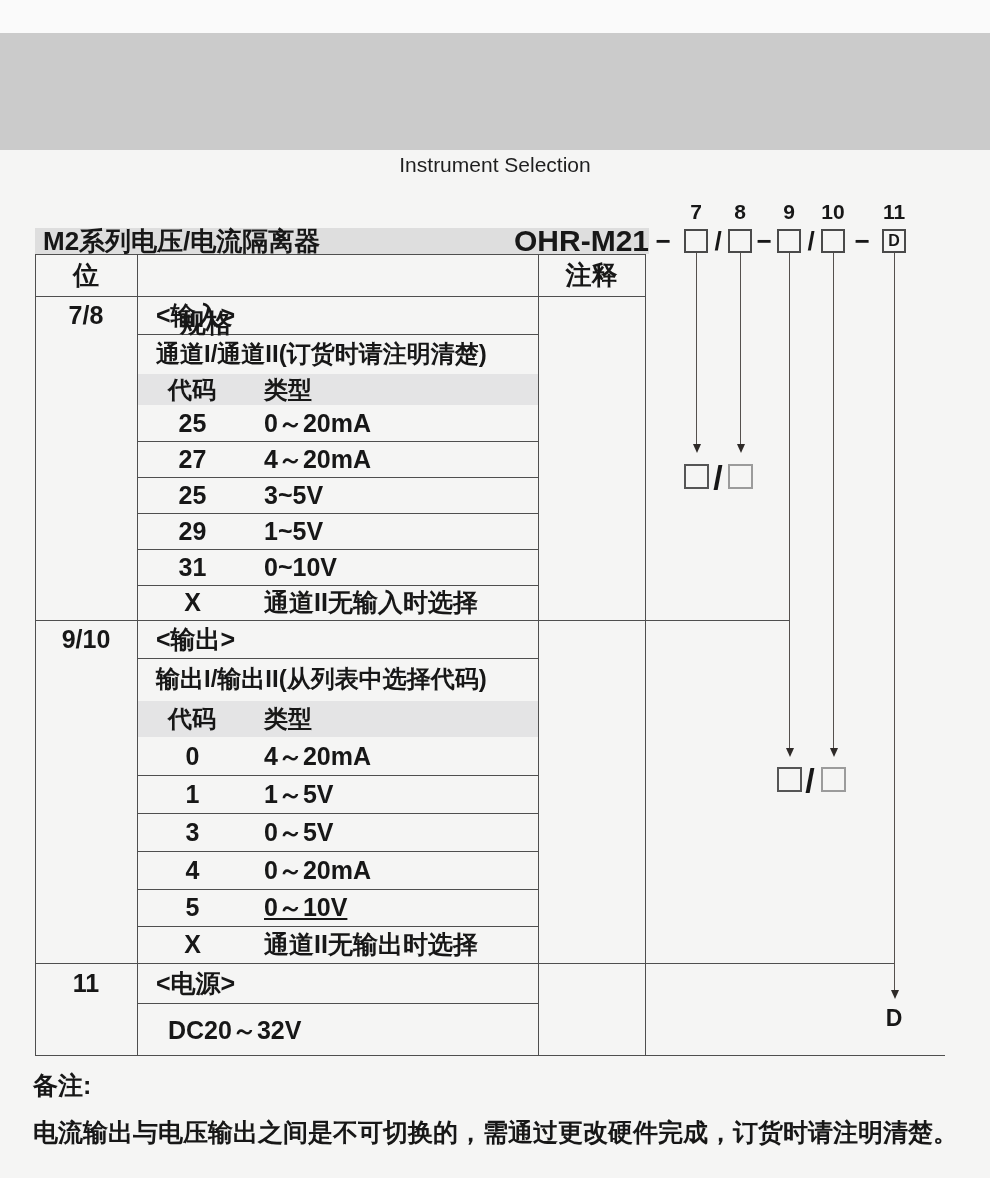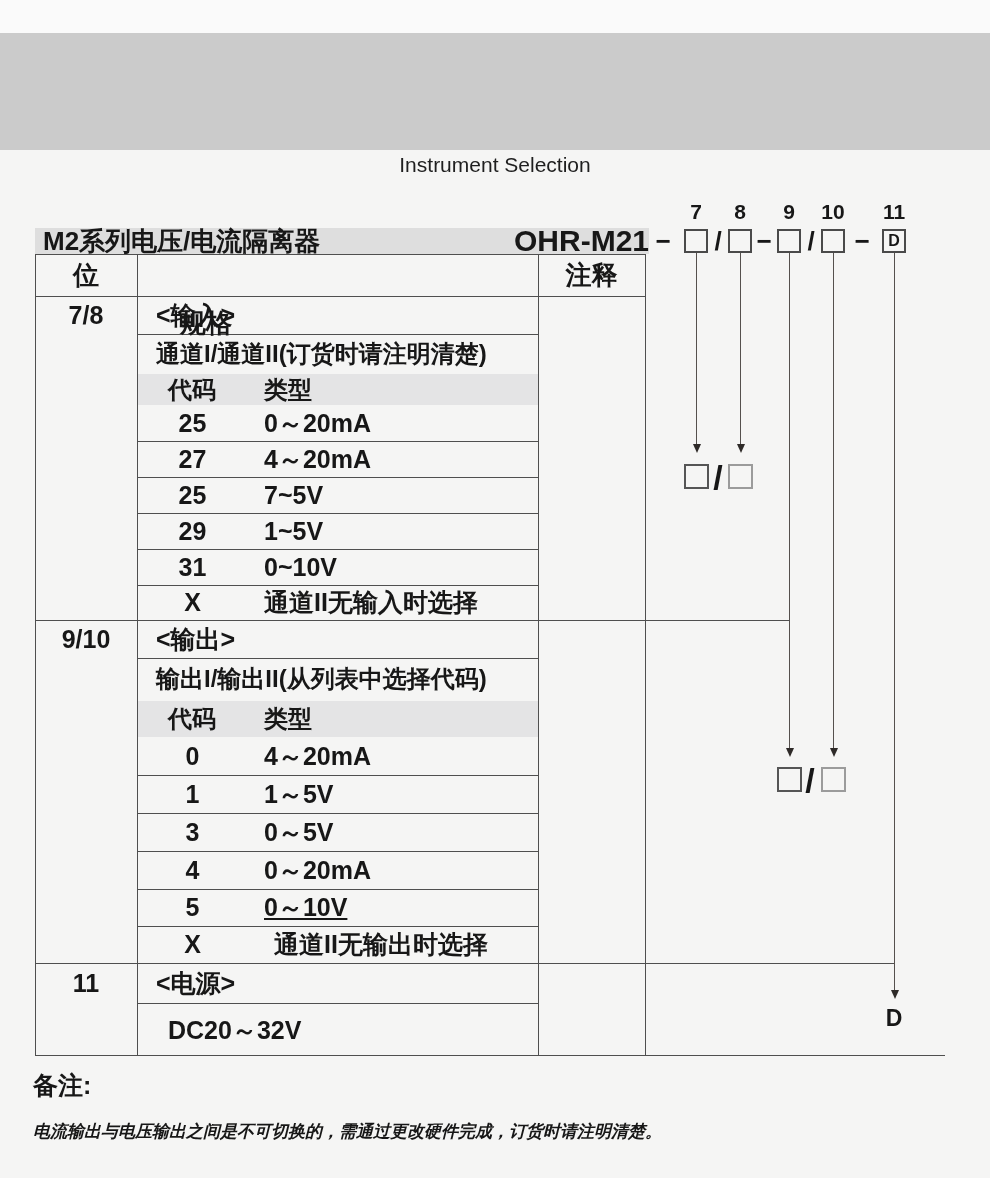--- a/index.html
+++ b/index.html
@@ -38,21 +38,21 @@
   .dlabel{position:absolute;width:30px;text-align:center;font-size:23px;font-weight:700;}
   
   .cell{position:absolute;white-space:nowrap;font-weight:700;}
   .hdr{font-size:26px;}
   .ct{font-size:25px;}
   .sub{font-size:24px;}
   .center{text-align:center;}
   .grayrow{position:absolute;left:138px;width:400px;background:#e4e4e5;}
   
   .note-label{position:absolute;left:33px;top:1070px;font-size:25px;font-weight:700;line-height:30px;}
-  .note-text{position:absolute;left:33px;top:1116px;font-size:17px;font-weight:700;line-height:32px;white-space:nowrap;font-style:italic;}
+  .note-text{position:absolute;left:33px;top:1116px;font-size:25px;font-weight:700;line-height:32px;white-space:nowrap;}
 </style>
 </head>
 <body>
 
 <div class="topstrip"></div>
 <div class="banner">
   <div class="banner-en">Instrument Selection</div>
 </div>
 
 <div class="titlebar">
@@ -139,21 +139,21 @@
 
 <div class="grayrow" style="top:374px;height:31px;"></div>
 <div class="cell sub" style="left:168px;top:374px;line-height:31px;">代码</div>
 <div class="cell sub" style="left:264px;top:374px;line-height:31px;">类型</div>
 
 <div class="cell ct center" style="left:150px;top:405px;width:85px;line-height:36px;">25</div>
 <div class="cell ct" style="left:264px;top:405px;line-height:36px;">0～20mA</div>
 <div class="cell ct center" style="left:150px;top:441px;width:85px;line-height:36px;">27</div>
 <div class="cell ct" style="left:264px;top:441px;line-height:36px;">4～20mA</div>
 <div class="cell ct center" style="left:150px;top:477px;width:85px;line-height:36px;">25</div>
-<div class="cell ct" style="left:264px;top:477px;line-height:36px;">7~5V</div>
+<div class="cell ct" style="left:264px;top:477px;line-height:36px;">3~5V</div>
 <div class="cell ct center" style="left:150px;top:513px;width:85px;line-height:36px;">29</div>
 <div class="cell ct" style="left:264px;top:513px;line-height:36px;">1~5V</div>
 <div class="cell ct center" style="left:150px;top:549px;width:85px;line-height:36px;">31</div>
 <div class="cell ct" style="left:264px;top:549px;line-height:36px;">0~10V</div>
 <div class="cell ct center" style="left:150px;top:585px;width:85px;line-height:35px;">X</div>
 <div class="cell ct" style="left:264px;top:585px;line-height:35px;">通道II无输入时选择</div>
 
 <div class="cell ct center" style="left:35px;top:620px;width:102px;line-height:38px;">9/10</div>
 <div class="cell ct" style="left:156px;top:620px;line-height:38px;">&lt;输出&gt;</div>
 <div class="cell sub" style="left:156px;top:658px;line-height:42px;">输出I/输出II(从列表中选择代码)</div>
@@ -166,20 +166,20 @@
 <div class="cell ct" style="left:264px;top:737px;line-height:38px;">4～20mA</div>
 <div class="cell ct center" style="left:150px;top:775px;width:85px;line-height:38px;">1</div>
 <div class="cell ct" style="left:264px;top:775px;line-height:38px;">1～5V</div>
 <div class="cell ct center" style="left:150px;top:813px;width:85px;line-height:38px;">3</div>
 <div class="cell ct" style="left:264px;top:813px;line-height:38px;">0～5V</div>
 <div class="cell ct center" style="left:150px;top:851px;width:85px;line-height:38px;">4</div>
 <div class="cell ct" style="left:264px;top:851px;line-height:38px;">0～20mA</div>
 <div class="cell ct center" style="left:150px;top:889px;width:85px;line-height:37px;">5</div>
 <div class="cell ct" style="left:264px;top:889px;line-height:37px;text-decoration:underline;">0～10V</div>
 <div class="cell ct center" style="left:150px;top:926px;width:85px;line-height:37px;">X</div>
-<div class="cell ct" style="left:274px;top:926px;line-height:37px;">通道II无输出时选择</div>
+<div class="cell ct" style="left:264px;top:926px;line-height:37px;">通道II无输出时选择</div>
 
 <div class="cell ct center" style="left:35px;top:963px;width:102px;line-height:40px;">11</div>
 <div class="cell ct" style="left:156px;top:963px;line-height:40px;">&lt;电源&gt;</div>
 <div class="cell ct" style="left:168px;top:1003px;line-height:40px;margin-top:7px;">DC20～32V</div>
 
 <div class="note-label">备注:</div>
 <div class="note-text">电流输出与电压输出之间是不可切换的，需通过更改硬件完成，订货时请注明清楚。</div>
 
 </body></html>

